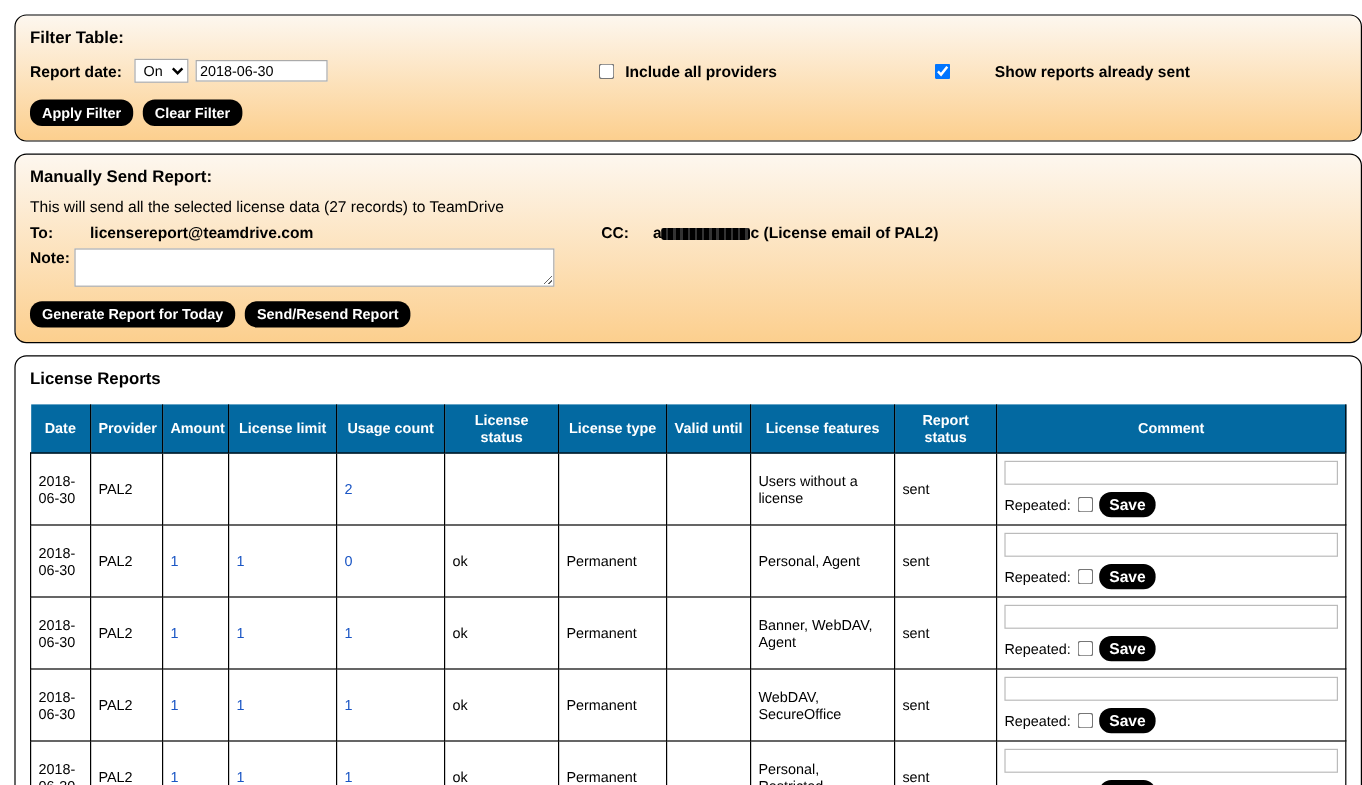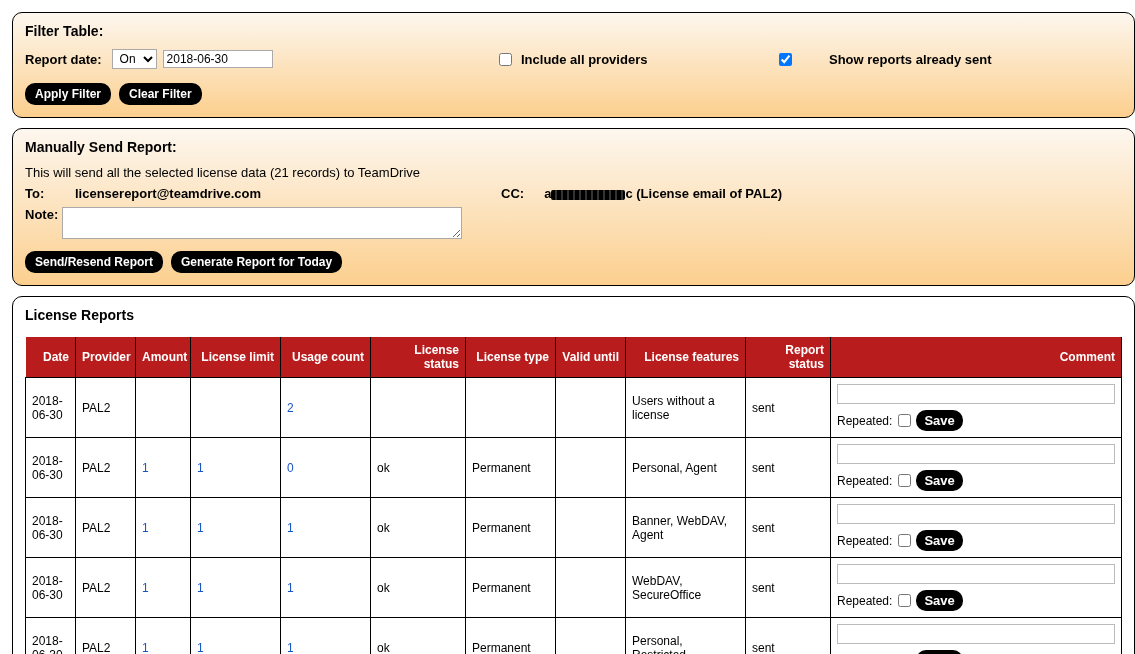--- a/index.html
+++ b/index.html
@@ -76,25 +76,25 @@
   .send-line .cc-lbl { font-weight: bold; margin-left: 230px; margin-right: 10px; }
   .note-line { display: flex; align-items: flex-start; margin-bottom: 12px; }
 
   
   table.report {
     width: 100%;
     border-collapse: collapse;
     table-layout: fixed;
   }
   table.report thead th {
-    background: #b91c1c;
+    background: #0369a1;
     color: #fff;
     font-weight: bold;
     font-size: 12px;
-    text-align: right;
+    text-align: center;
     padding: 6px 6px;
     border-right: 1px solid #000;
   }
   table.report tbody td {
     border: 1px solid #000;
     padding: 8px 6px;
     font-size: 12px;
     vertical-align: middle;
     word-wrap: break-word;
   }
@@ -143,36 +143,36 @@
     </div>
   </div>
   <div class="row">
     <button class="btn">Apply Filter</button>
     <button class="btn">Clear Filter</button>
   </div>
 </div>
 
 <div class="panel grad">
   <h3>Manually Send Report:</h3>
-  <div style="margin-bottom:6px;">This will send all the selected license data (21 records) to TeamDrive</div>
+  <div style="margin-bottom:6px;">This will send all the selected license data (27 records) to TeamDrive</div>
   <div class="send-line">
     <span class="to-lbl">To:</span>
     <span style="font-weight:bold;">licensereport@teamdrive.com</span>
     <span class="cc-lbl">CC:</span>
     <span style="font-weight:bold;">
       <span>a</span><span class="smear"></span><span>c (License email of PAL2)</span>
     </span>
   </div>
   <div class="note-line">
     <label class="lbl">Note:</label>
     <textarea class="note" style=""></textarea>
   </div>
   <div class="row">
+    <button class="btn">Generate Report for Today</button>
     <button class="btn">Send/Resend Report</button>
-    <button class="btn">Generate Report for Today</button>
   </div>
 </div>
 
 <div class="panel" style="padding-bottom:0; overflow:hidden;">
   <h3 style="margin-bottom:14px;">License Reports</h3>
   <table class="report">
     <colgroup id="report-cols">
         <col style="width: 50px;">
         <col style="width: 60px;">
         <col style="width: 55px;">

